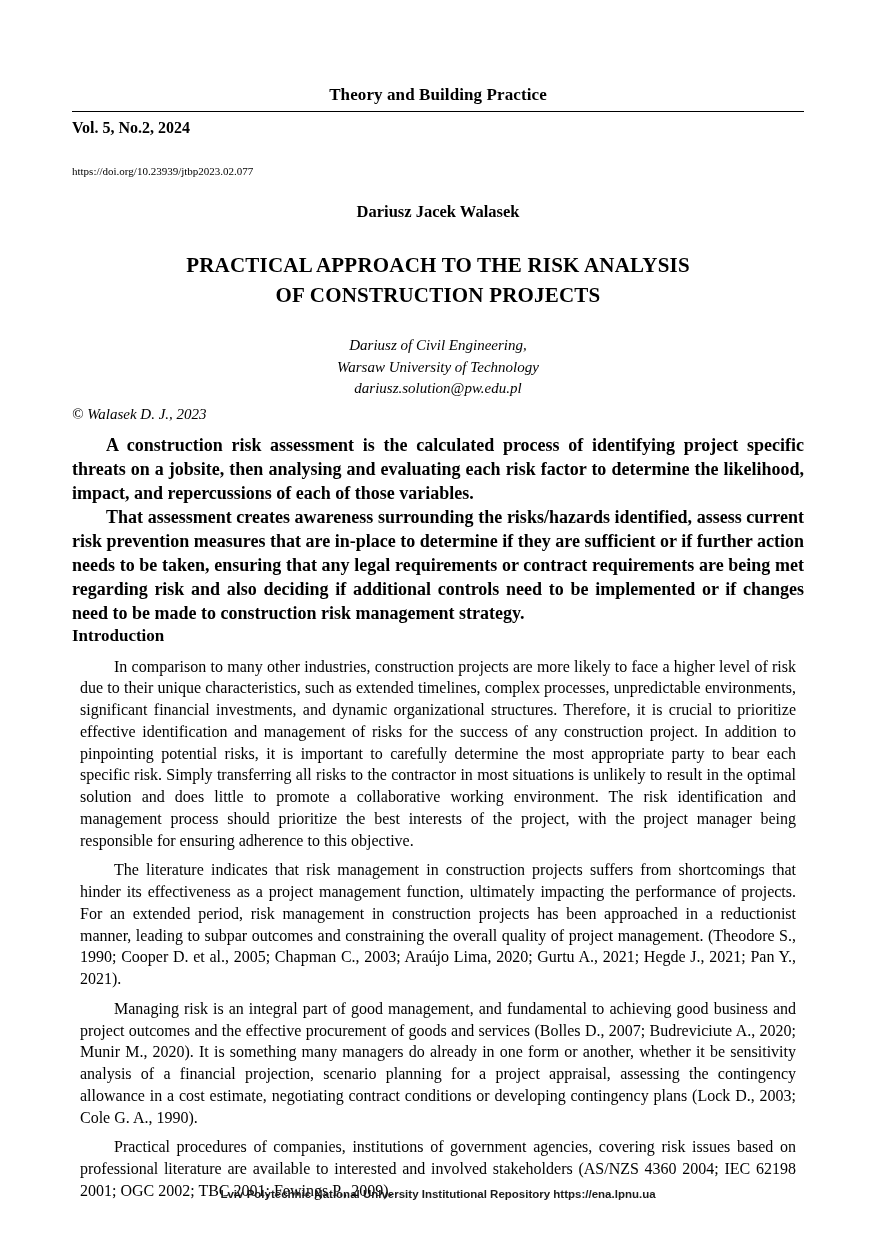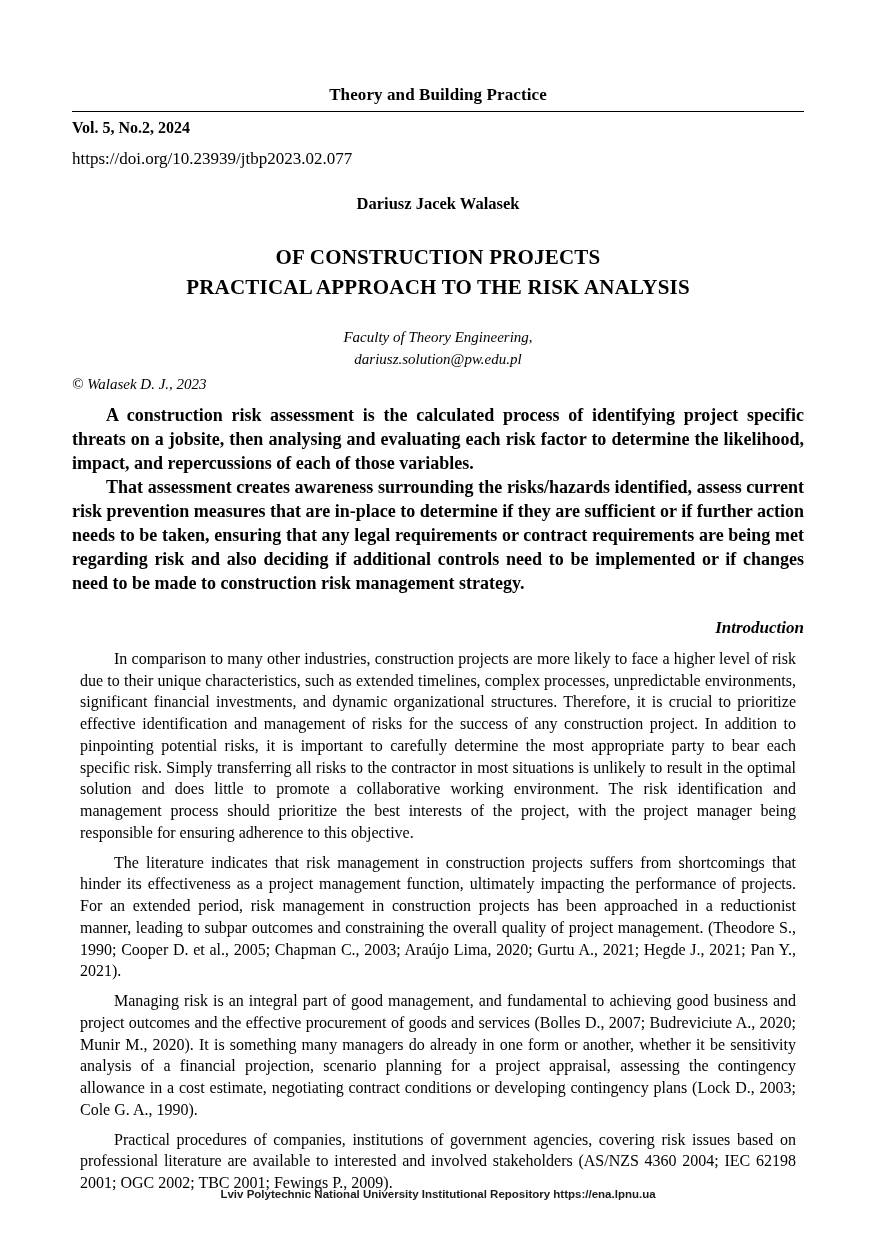--- a/index.html
+++ b/index.html
@@ -36,22 +36,22 @@
     border: none;
     border-top: 1.6px solid #000;
     margin: 6px 0 0 0;
   }
   .issue-line {
     font-weight: bold;
     font-size: 16px;
     margin-top: 7px;
   }
   .doi {
-    font-size: 17px;
-    margin-top: 12px;
+    font-size: 11px;
+    margin-top: 28px;
   }
   .author {
     text-align: center;
     font-weight: bold;
     font-size: 16.5px;
     margin-top: 25px;
   }
 
   
   .paper-title {
@@ -85,26 +85,24 @@
     line-height: 1.33;
     text-align: justify;
   }
   .abstract p {
     margin: 0;
     text-indent: 34px;
   }
 
   
   .section-heading {
-    text-align: right;
+    text-align: left;
     font-weight: bold;
     font-size: 17px;
-    margin-top: 22px;
     margin-bottom: 10px;
-    font-style: italic;
   }
   .body-text p {
     margin: 8px;
     font-size: 16px;
     line-height: 1.36;
     text-align: justify;
     text-indent: 34px;
   }
 
   
@@ -127,26 +125,27 @@
 
   <div class="journal-title">Theory and Building Practice</div>
   <hr class="rule">
   <div class="issue-line">Vol. 5, No.2, 2024</div>
 
   <div class="doi">https://doi.org/10.23939/jtbp2023.02.077</div>
 
   <div class="author">Dariusz Jacek Walasek</div>
 
   <div class="paper-title">
+    <div>PRACTICAL APPROACH TO THE RISK ANALYSIS</div>
     <div>OF CONSTRUCTION PROJECTS</div>
-    <div>PRACTICAL APPROACH TO THE RISK ANALYSIS</div>
   </div>
 
   <div class="affiliation">
-    <div>Faculty of Theory Engineering,</div>
+    <div>Dariusz of Civil Engineering,</div>
+    <div>Warsaw University of Technology</div>
     <div>dariusz.solution@pw.edu.pl</div>
   </div>
 
   <div class="copyright">© Walasek D. J., 2023</div>
 
   <div class="abstract">
     <p>A construction risk assessment is the calculated process of identifying project specific threats on a jobsite, then analysing and evaluating each risk factor to determine the likelihood, impact, and repercussions of each of those variables.</p>
     <p>That assessment creates awareness surrounding the risks/hazards identified, assess current risk prevention measures that are in-place to determine if they are sufficient or if further action needs to be taken, ensuring that any legal requirements or contract requirements are being met regarding risk and also deciding if additional controls need to be implemented or if changes need to be made to construction risk management strategy.</p>
   </div>
 

